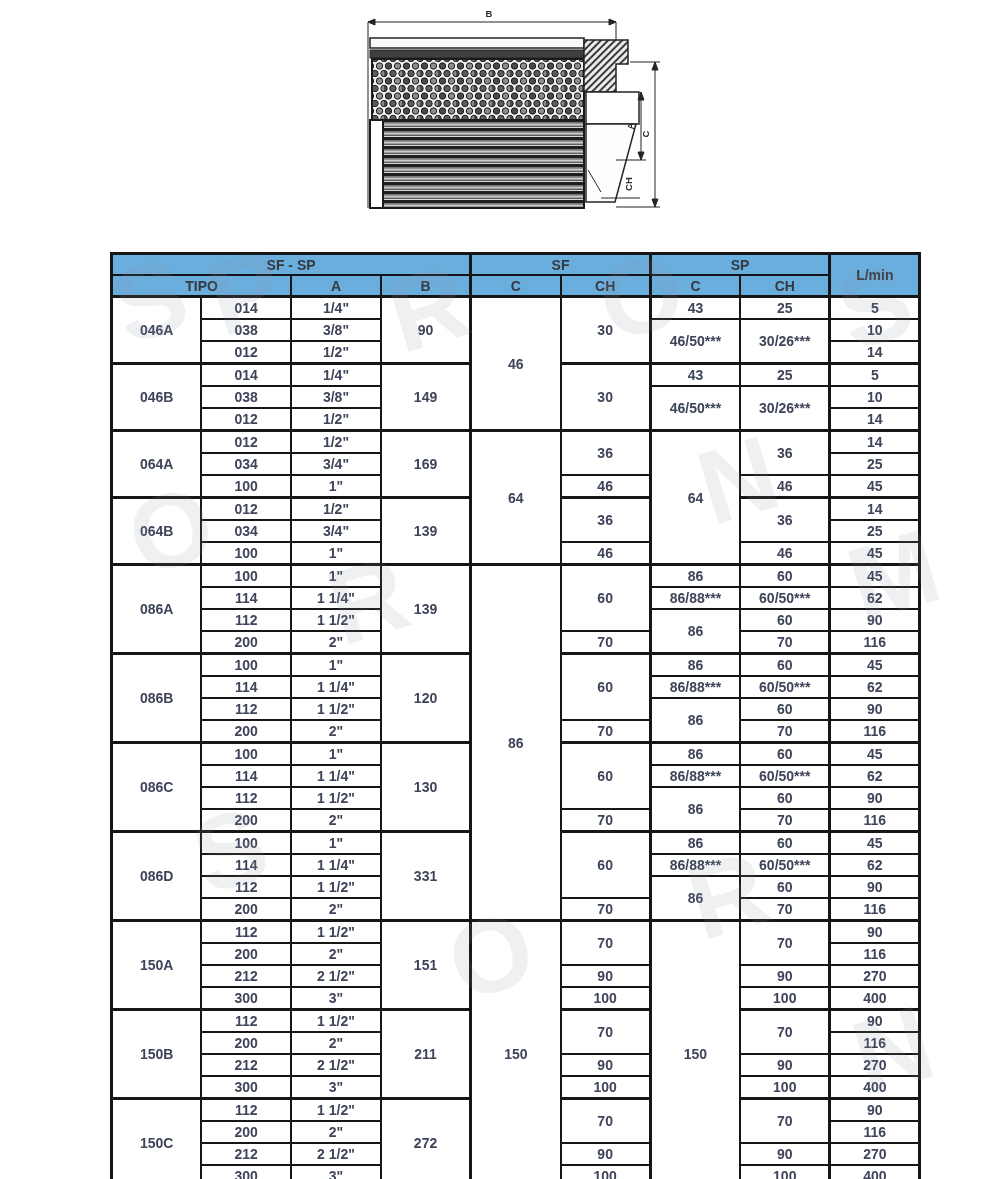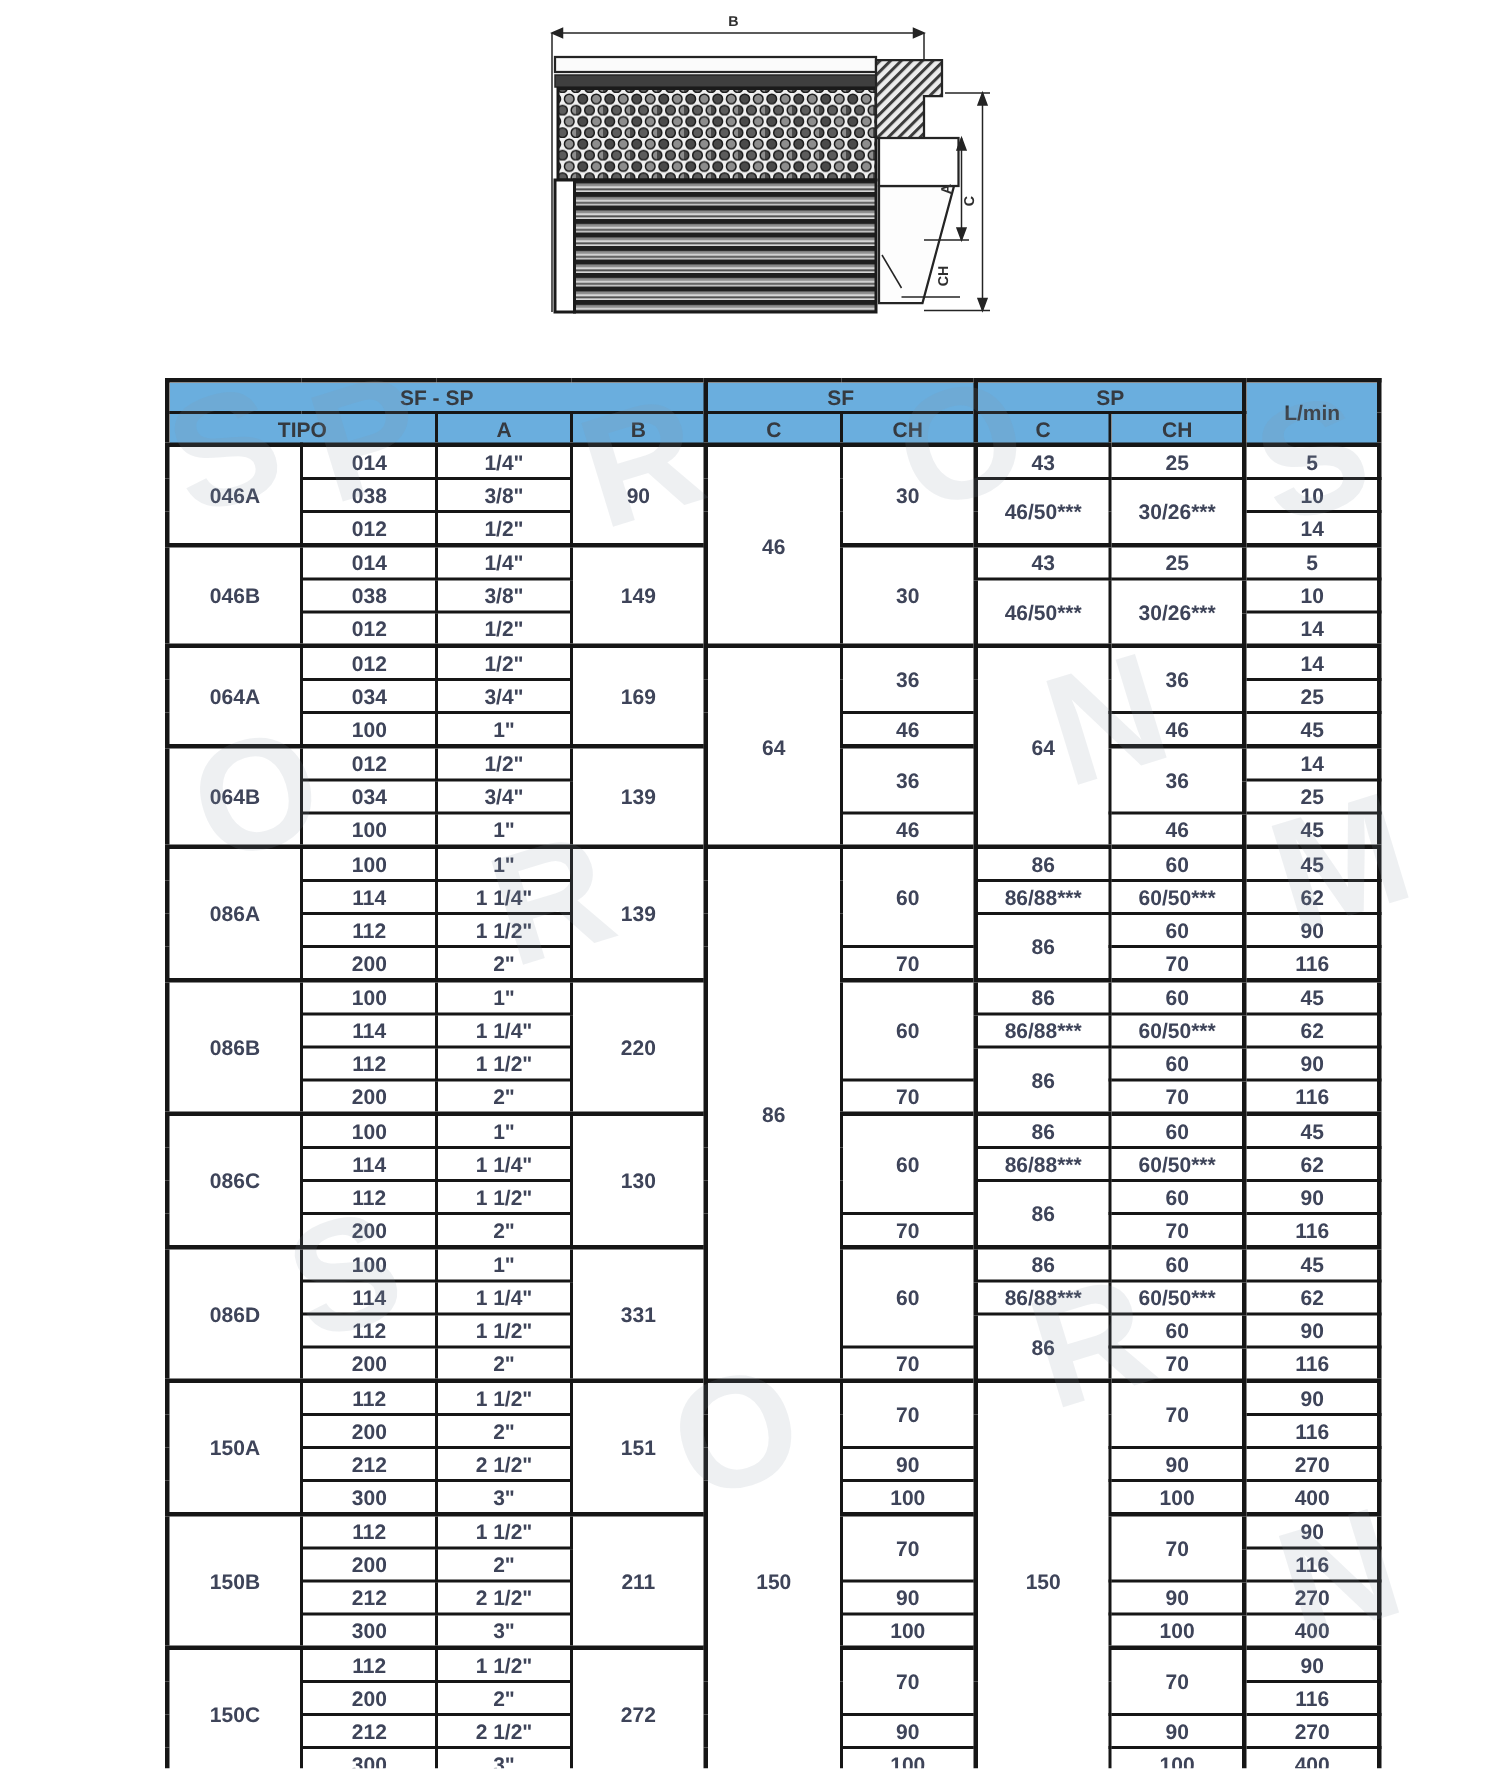--- a/index.html
+++ b/index.html
@@ -256,21 +256,21 @@
             <td>200</td>
             <td>2"</td>
             <td>70</td>
             <td>70</td>
             <td class="bL">116</td>
           </tr>
           <tr class="gs">
             <td rowspan="4">086B</td>
             <td>100</td>
             <td>1"</td>
-            <td rowspan="4">220</td>
+            <td rowspan="4">120</td>
             <td rowspan="3">60</td>
             <td class="bL">86</td>
             <td>60</td>
             <td class="bL">45</td>
           </tr>
           <tr>
             <td>114</td>
             <td>1 1/4"</td>
             <td class="bL">86/88***</td>
             <td>60/50***</td>

